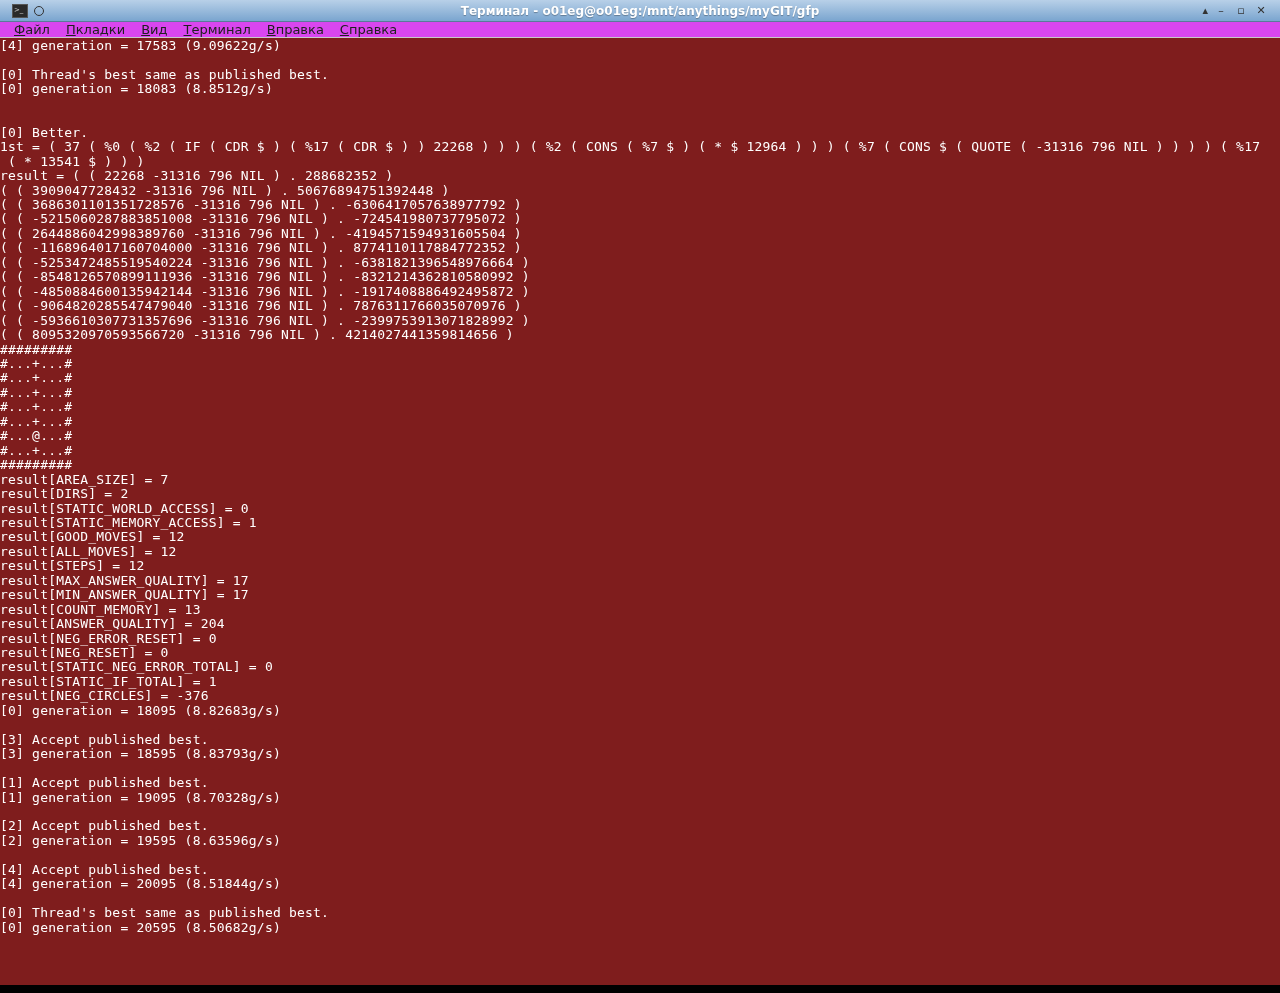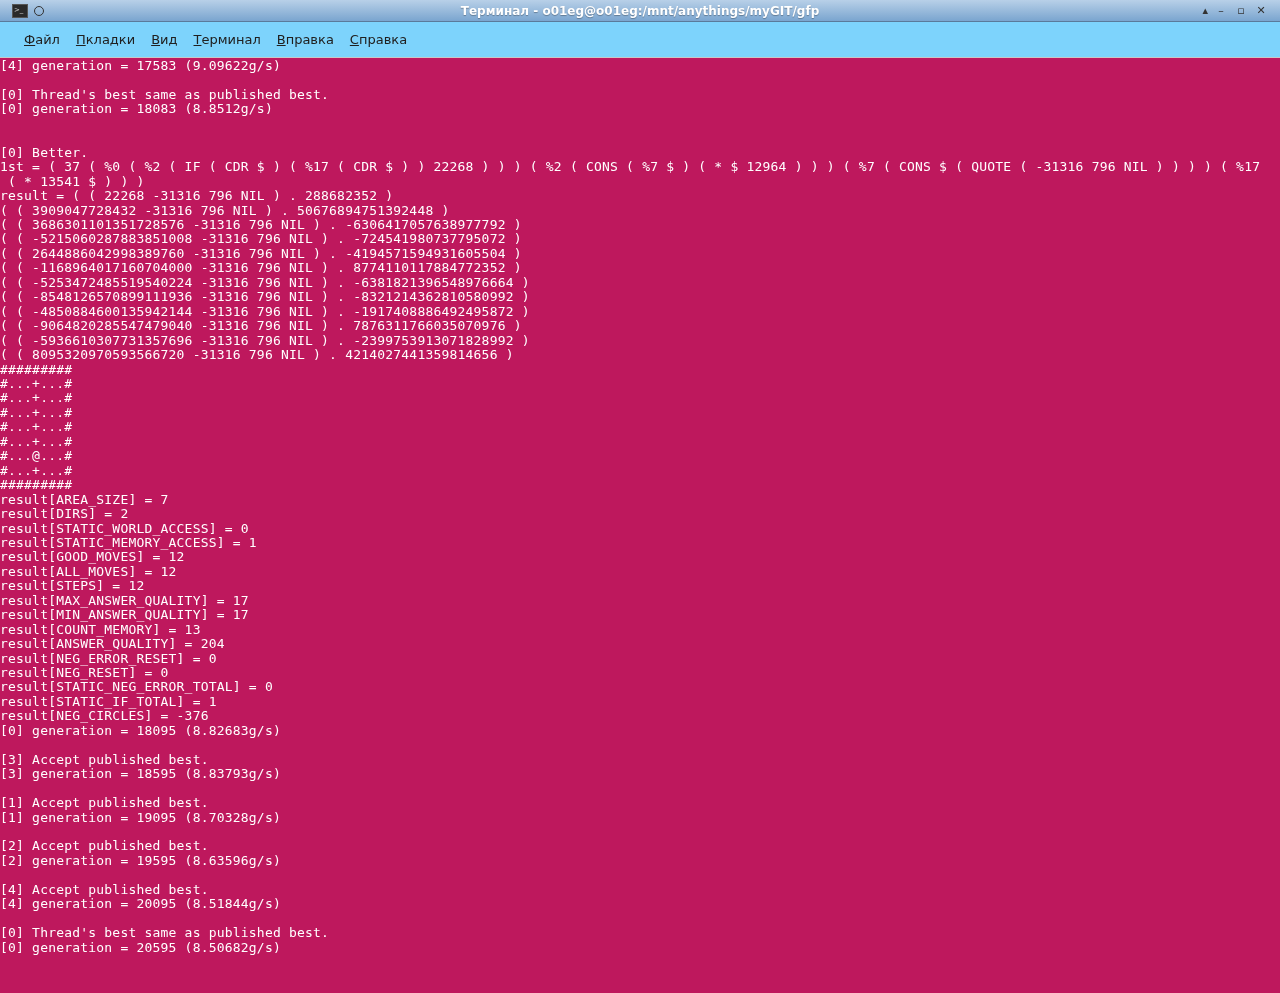--- a/index.html
+++ b/index.html
@@ -71,39 +71,39 @@
       justify-content: center;
       color: #333;
       font-size: 11px;
       cursor: pointer;
     }
     .arrow-up {
       font-size: 11px;
       color: #333;
     }
     .menubar {
-      height: 36px;
-      background: #7dd3fc;
+      height: 16px;
+      background: #d946ef;
       border-bottom: 1px solid #c8c8c8;
       display: flex;
       align-items: center;
-      padding: 0 18px;
+      padding: 0 8px;
       gap: 4px;
     }
     .menu-item {
       padding: 2px 6px;
       color: #202020;
       cursor: pointer;
       font-size: 13px;
     }
     .menu-item .accel {
       text-decoration: underline;
     }
     .terminal-area {
-      background: #be185d;
+      background: #7f1d1d;
       color: #fff;
       font-family: "DejaVu Sans Mono", "Liberation Mono", monospace;
       font-size: 13px;
       line-height: 14.45px;
       padding: 1px 0 0 0;
       white-space: pre;
       height: calc(100% - 46px);
       overflow: hidden;
       letter-spacing: 0.2px;
     }

